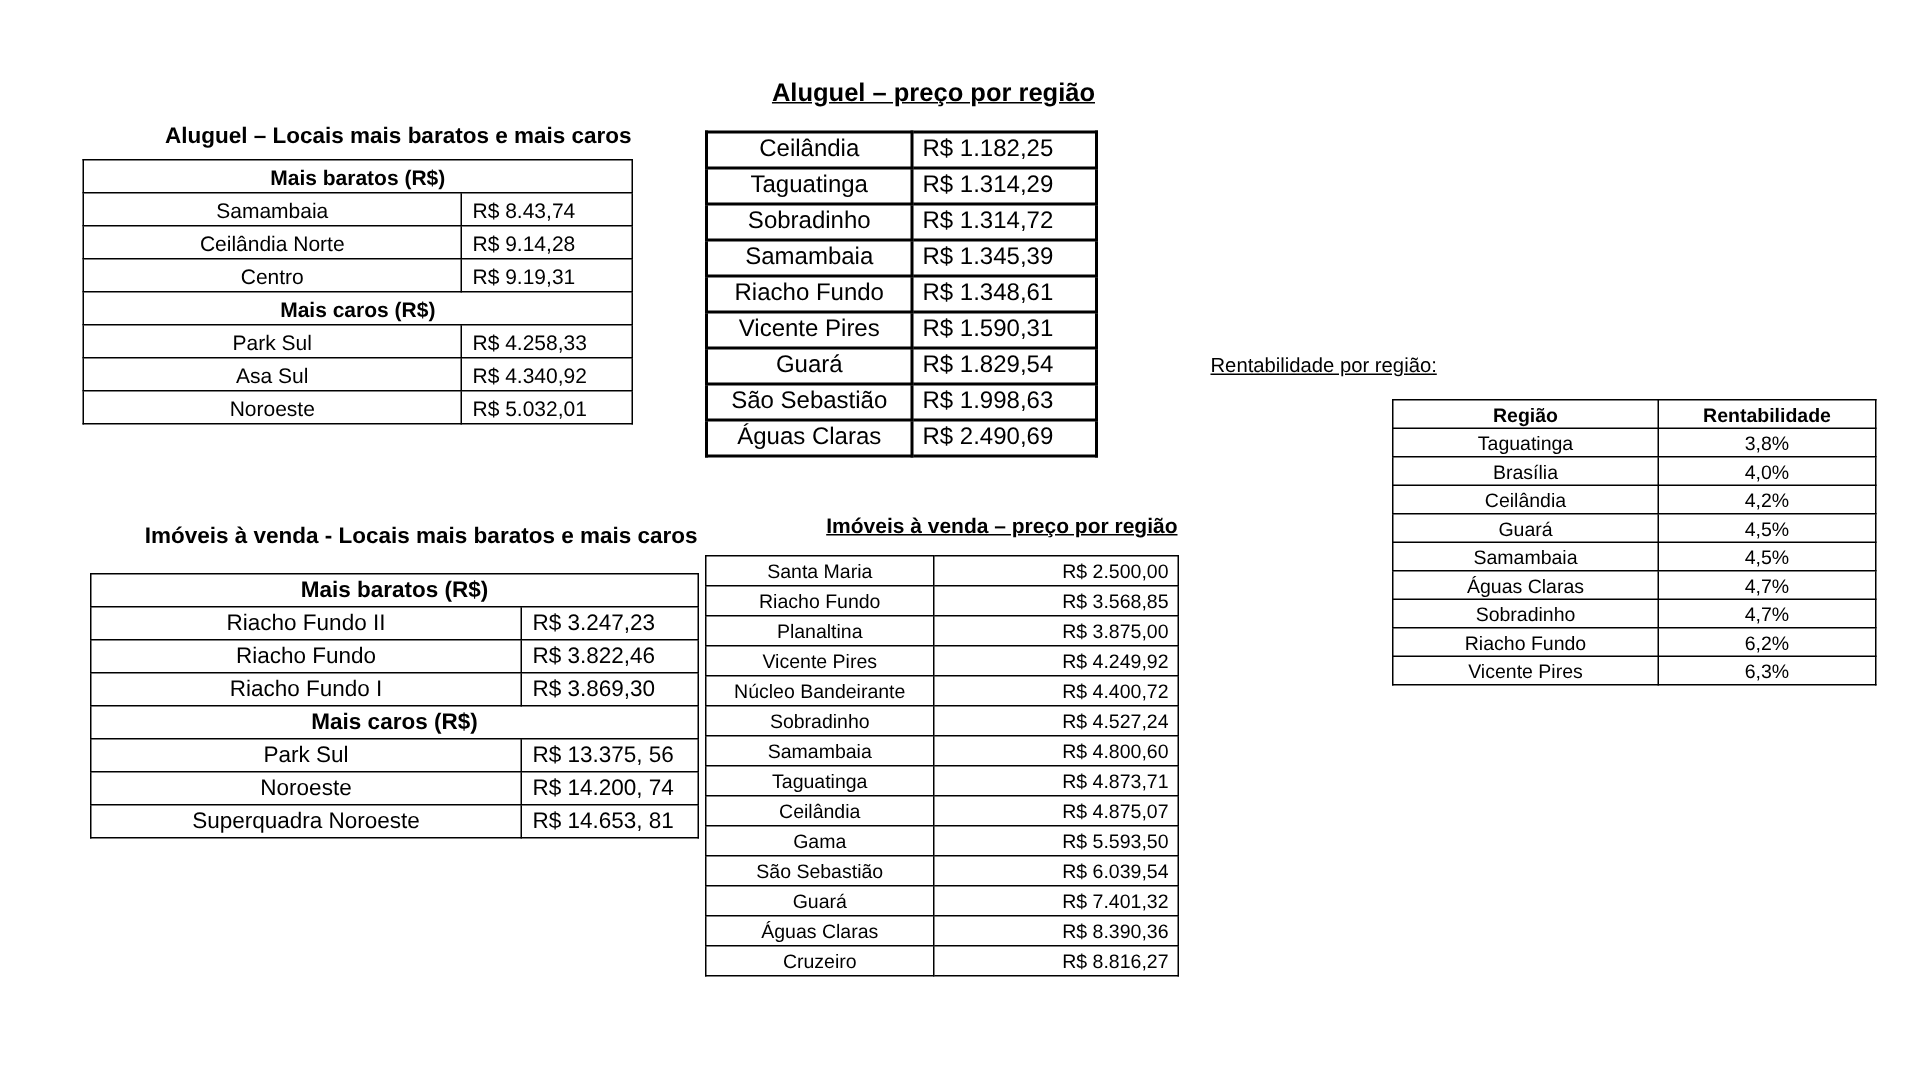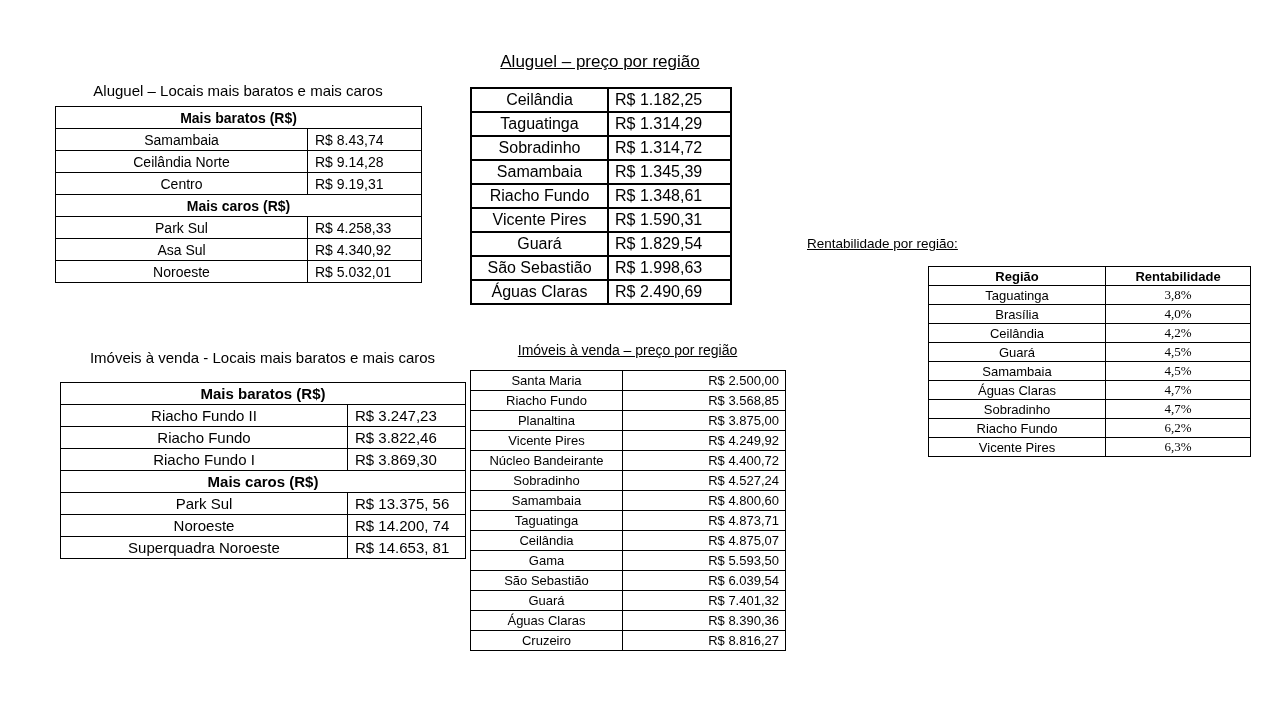--- a/index.html
+++ b/index.html
@@ -7,22 +7,22 @@
     width: 1280px;
     height: 720px;
     position: relative;
     background: #ffffff;
     color: #000000;
     font-family: "Liberation Sans", sans-serif;
     overflow: hidden;
   }
   .block { position: absolute; }
   .tbl-title {
-    font-weight: 400;
-    text-align: center;
+    font-weight: 700;
+    text-align: right;
     margin: 0;
   }
   .underline { text-decoration: underline; }
 
   table.grid { border-collapse: collapse; table-layout: fixed; }
   .grid th, .grid td {
     border: 1px solid #000;
     white-space: nowrap;
     overflow: hidden;
   }
@@ -58,21 +58,21 @@
   #t4 td, #t4 th { height: 19px; padding: 0 6px; }
   #t4 .c1 { width: 152px; } #t4 .c2 { width: 163px; }
   #t4 td.value { text-align: right; }
 
   
   #b5 { left: 807px; top: 236px; }
   #b5 .side-label { font-size: 13.5px; text-decoration: underline; }
   #t5 { width: 322px; font-size: 13px; margin: 15px 0 0 121px; }
   #t5 td, #t5 th { height: 18px; padding: 0 5px; }
   #t5 .c1 { width: 177px; } #t5 .c2 { width: 145px; }
-  #t5 td.value { text-align: center; font-family: Liberation Serif, serif; }
+  #t5 td.value { text-align: center; }
 </style>
 </head>
 <body>
 
 <div>
 
   <section class="block" id="b1">
     <h2 class="tbl-title">Aluguel – Locais mais baratos e mais caros</h2>
     <table class="grid" id="t1">
       <colgroup>

